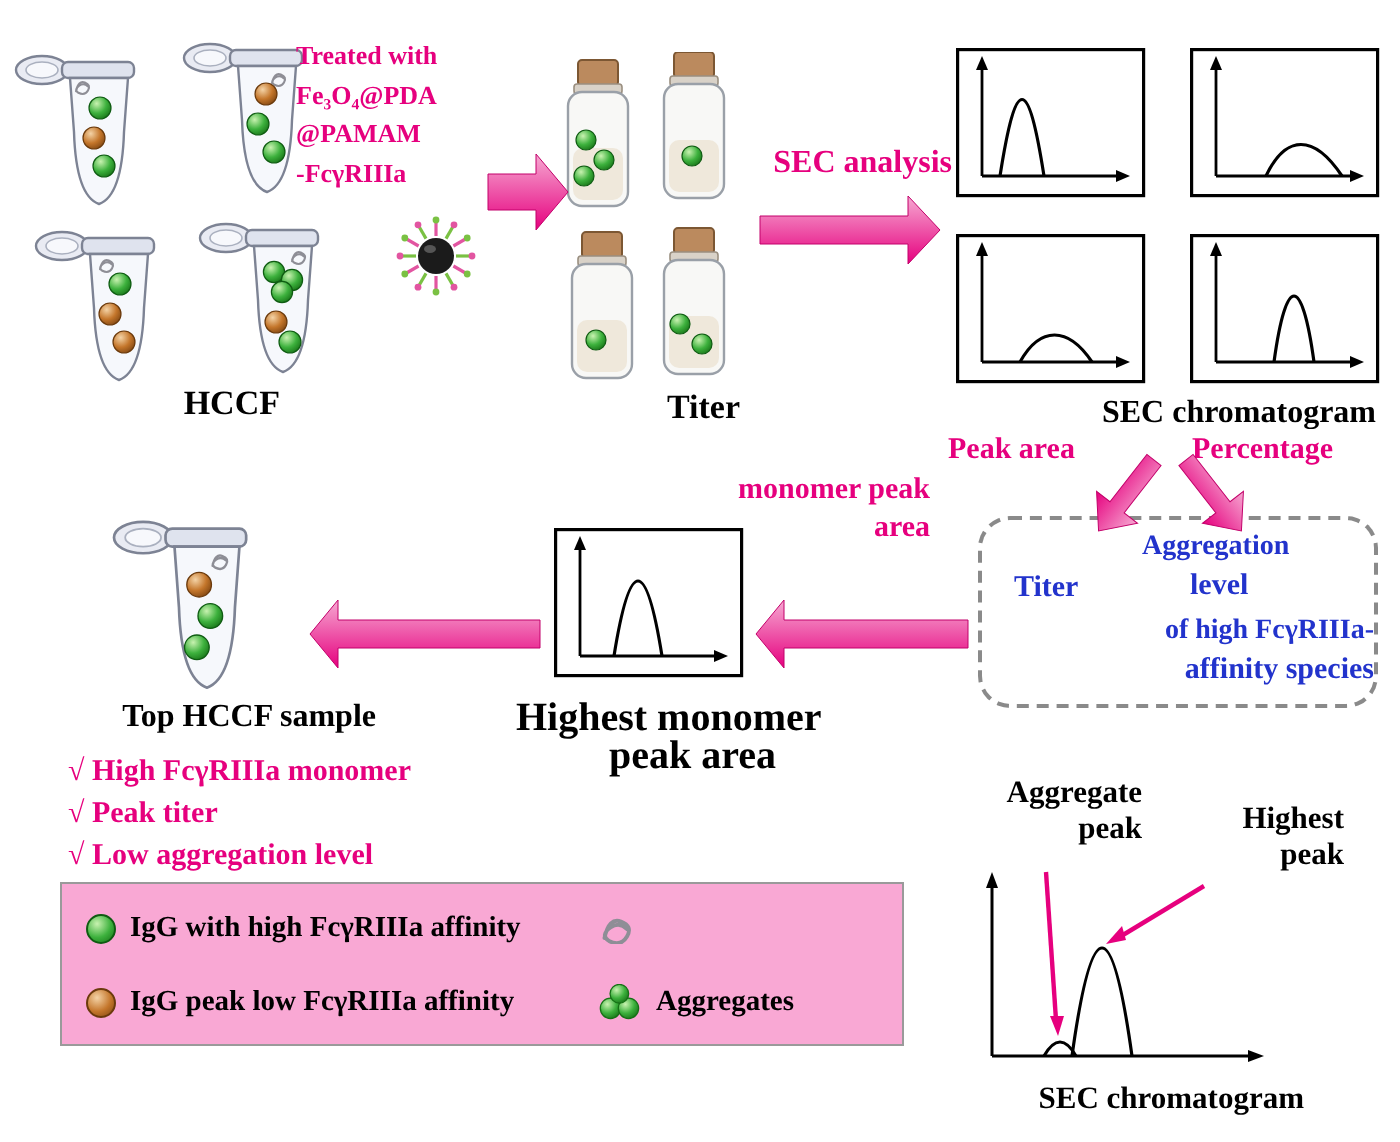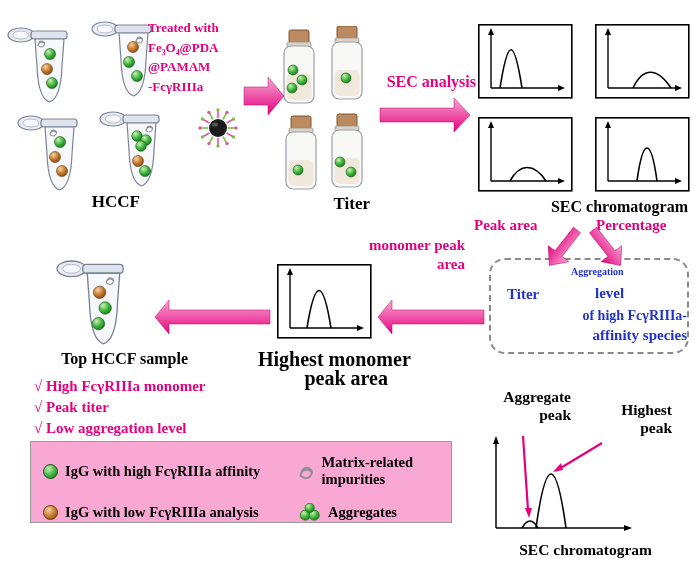--- a/index.html
+++ b/index.html
@@ -194,21 +194,21 @@
       </g>
   </svg>
 
   <div class="abs b ctr" style="left:483px;top:198px;width:205px;font-size:16px">SEC chromatogram</div>
 
   <div class="abs b mag nw" style="left:474px;top:217px;width:80px;font-size:15px">Peak area</div>
   <div class="abs b mag nw" style="left:596px;top:217px;width:90px;font-size:15px">Percentage</div>
 
   <div class="abs dashedbox" style="left:489px;top:258px;width:196px;height:92px">
     <span class="abs b blue nw" style="left:16px;top:26px;font-size:15px">Titer</span>
-    <span class="abs b blue nw" style="left:80px;top:6px;font-size:10px">Aggregation</span>
+    <span class="abs b blue nw" style="left:80px;top:6px;font-size:14px">Aggregation</span>
     <span class="abs b blue nw" style="left:104px;top:25px;font-size:15px">level</span>
     <span class="abs b blue ctr nw" style="left:0;top:48px;width:100%;font-size:14px">of high FcγRIIIa-</span>
     <span class="abs b blue ctr nw" style="left:0;top:67px;width:100%;font-size:15px">affinity species</span>
   </div>
 
   <div class="abs b ctr mag nw" style="left:350px;top:236px;width:115px;font-size:15px;line-height:18.5px">
     <span class="line">monomer peak</span>
     <span class="line">area</span>
   </div>
 
@@ -240,25 +240,24 @@
 
   <div class="abs legendbox" style="left:30px;top:441px;width:422px;height:82px">
     <div class="litem">
       <span class="ball green"></span>
       <span class="b" style="font-size:14.5px">IgG with high FcγRIIIa affinity</span>
     </div>
     <div class="litem">
       <svg width="20" height="15" viewBox="-1 -1 11 10">
           <use href="#squig"></use>
         </svg>
-      <span class="b" style="font-size:14.5px">Matrix-related impurities</span>
     </div>
     <div class="litem">
       <span class="ball orange"></span>
-      <span class="b" style="font-size:14.5px">IgG with low FcγRIIIa analysis</span>
+      <span class="b" style="font-size:14.5px">IgG peak low FcγRIIIa affinity</span>
     </div>
     <div class="litem">
       <svg width="22" height="18" viewBox="0 0 19 17">
           <use href="#aggc"></use>
         </svg>
       <span class="b" style="font-size:14.5px">Aggregates</span>
     </div>
   </div>
 
   <div class="abs b ctr nw" style="left:477px;top:388px;width:94px;font-size:15.5px;line-height:18px">

